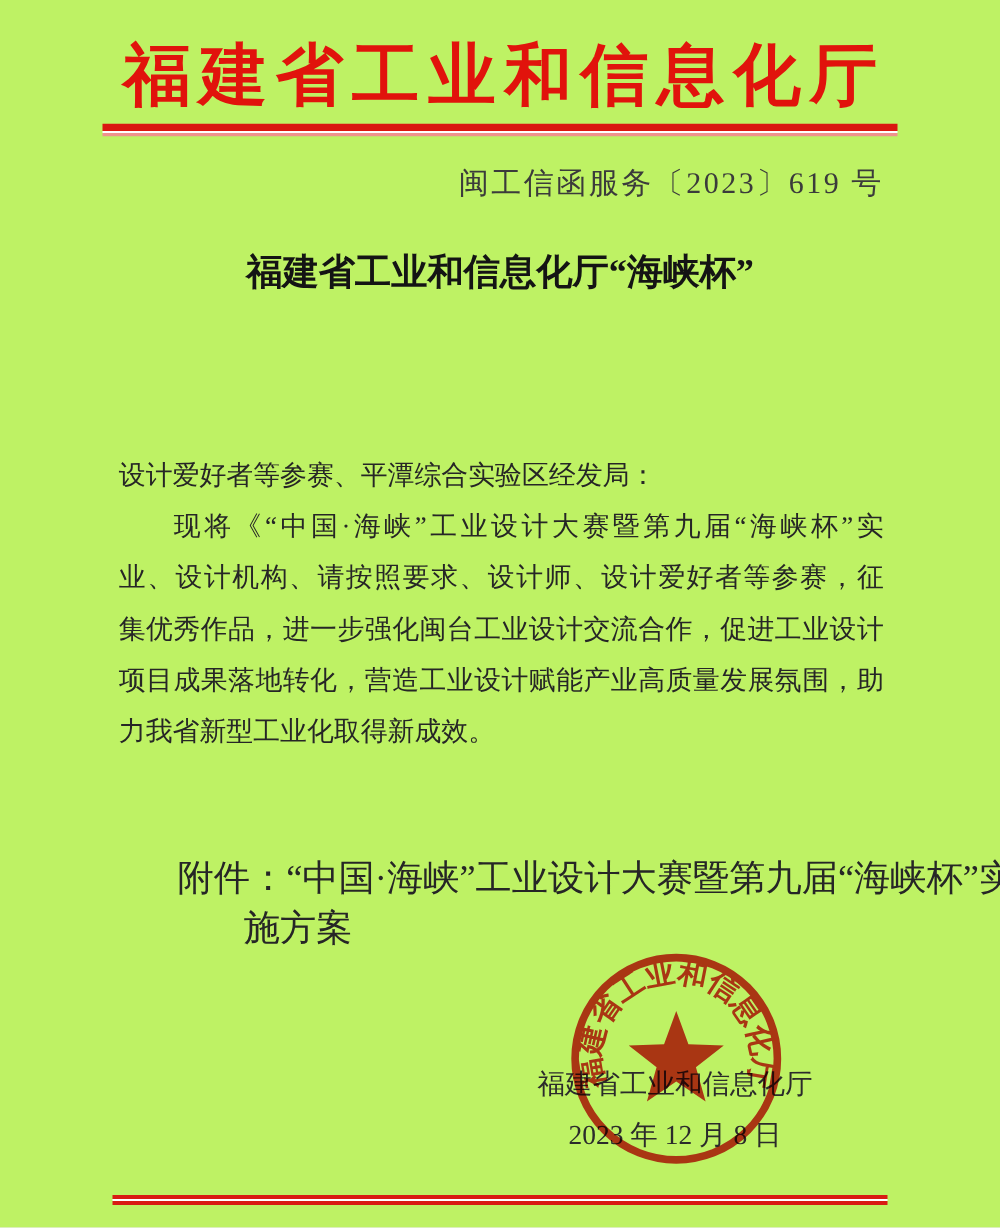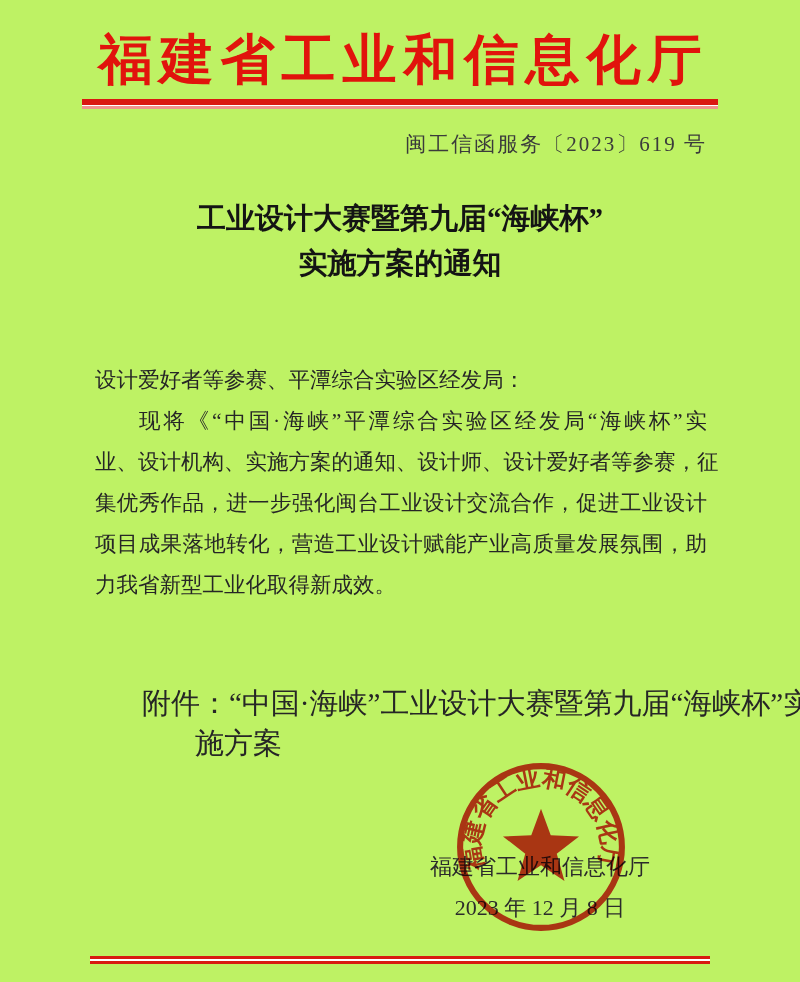--- a/index.html
+++ b/index.html
@@ -22,21 +22,21 @@
     white-space:nowrap;
   }
   .rule-top{
     position:absolute;top:99px;left:82px;width:636px;height:10px;
     background:linear-gradient(#da1710 0%,#da1710 56%,#ffffff 56%,#ffffff 72%,#ef938d 72%,#ef938d 100%);
   }
   
   .doc-number{
     position:absolute;top:130px;left:95px;width:612px;
     text-align:right;
-    font-size:21px;color:#3b3b3b;letter-spacing:2px;
+    font-size:24px;color:#3b3b3b;letter-spacing:2px;
     white-space:nowrap;
   }
   
   .title{
     position:absolute;top:196px;left:40px;width:720px;
     text-align:center;
     font-size:29px;line-height:45px;font-weight:700;color:#141414;
   }
   .title div{white-space:nowrap;}
   
@@ -76,28 +76,27 @@
 
 <div class="page">
 
   <h1 class="letterhead">福建省工业和信息化厅</h1>
 
   <div class="rule-top"></div>
 
   <div class="doc-number">闽工信函服务〔2023〕619 号</div>
 
   <div class="title">
-    <div>工业设计大赛暨第九届“海峡杯”</div>
-    <div>实施方案的通知</div>
+    <div>福建省工业和信息化厅“海峡杯”</div>
   </div>
 
   <div class="body-block">
     <div class="line">设计爱好者等参赛、平潭综合实验区经发局：</div>
-    <div class="line just indent">现将《“中国·海峡”平潭综合实验区经发局“海峡杯”实</div>
-    <div class="line just">业、设计机构、实施方案的通知、设计师、设计爱好者等参赛，征</div>
+    <div class="line just indent">现将《“中国·海峡”工业设计大赛暨第九届“海峡杯”实</div>
+    <div class="line just">业、设计机构、请按照要求、设计师、设计爱好者等参赛，征</div>
     <div class="line just">集优秀作品，进一步强化闽台工业设计交流合作，促进工业设计</div>
     <div class="line just">项目成果落地转化，营造工业设计赋能产业高质量发展氛围，助</div>
     <div class="line">力我省新型工业化取得新成效。</div>
   </div>
 
   <div class="attachment">
     <div class="att-line1">附件：“中国·海峡”工业设计大赛暨第九届“海峡杯”实</div>
     <div class="att-line2">施方案</div>
   </div>
 

